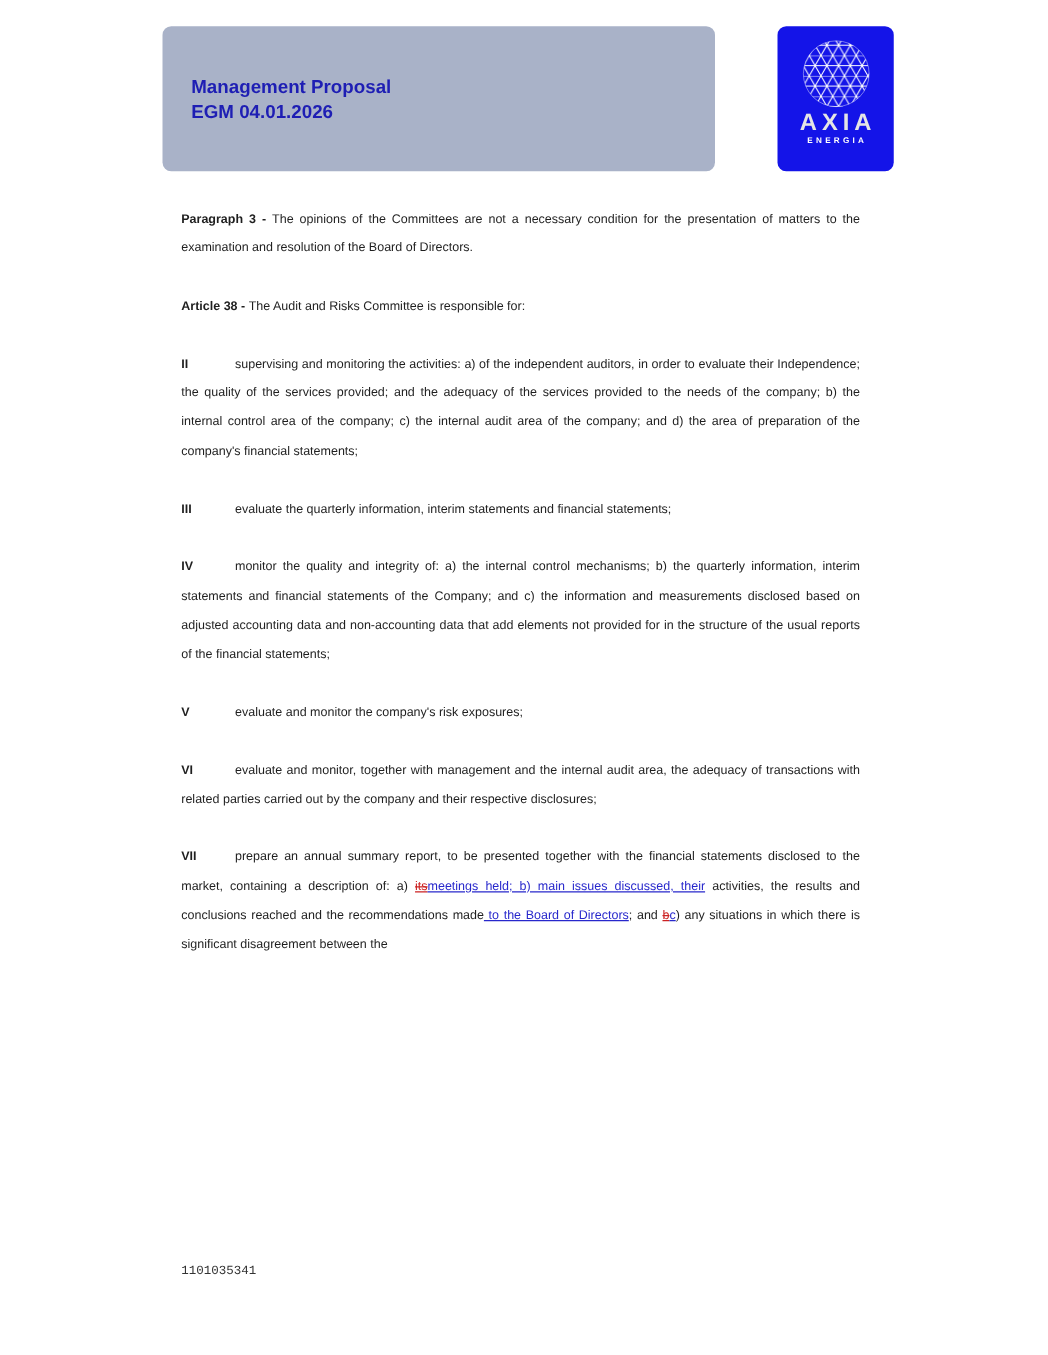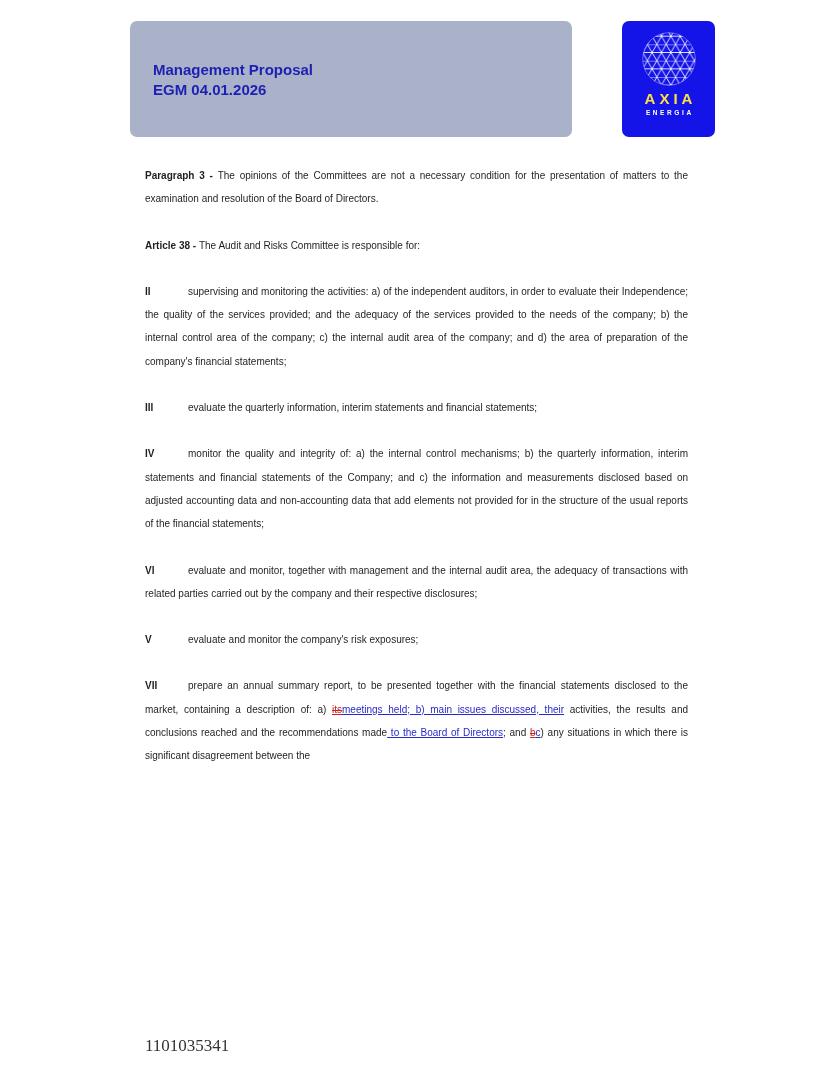--- a/index.html
+++ b/index.html
@@ -24,21 +24,21 @@
   }
   .logo-box{
     position:absolute;left:622px;top:21px;
     width:93px;height:116px;
     background:var(--logo-color,#1414e8);
     border-radius:7px;
     display:flex;flex-direction:column;align-items:center;
   }
   .logo-sphere{margin-top:7px;}
   .logo-name{
-    color:#fde047;font-weight:bold;font-size:15px;
+    color:#e5e5e5;font-weight:bold;font-size:19px;
     letter-spacing:4px;margin:1px 0 0 4px;line-height:15px;
   }
   .logo-subname{
     color:#ffffff;font-size:6.5px;font-weight:bold;
     letter-spacing:2.6px;margin:3px 0 0 2.6px;line-height:7px;
   }
   
   .doc-body{
     position:absolute;left:145px;top:164px;width:543px;
     font-size:10px;line-height:23.3px;
@@ -53,23 +53,23 @@
     text-decoration:underline line-through;
     text-decoration-color:var(--deleted-color,#cc2222);
   }
   .inserted{
     color:var(--inserted-color,#2828cc);
     text-decoration:underline;
     text-decoration-color:var(--inserted-color,#2828cc);
   }
   
   .doc-number{
-    position:absolute;left:145px;top:1036px;
-    font-family:Liberation Serif, serif;
-    font-size:17px;color:#333333;
+    position:absolute;left:145px;top:1012px;
+    font-family:Liberation Mono, monospace;
+    font-size:10px;color:#333333;
   }
 </style>
 </head>
 <body>
 
 <div class="page" style="--bar-color: #a9b2c8; --title-color: #1e1eb4; --logo-color: #1414e8; --body-color: #1f1f1f; --deleted-color: #cc2222; --inserted-color: #2828cc;">
 
   <div class="header-banner">
     <div class="header-title">
       <div>Management Proposal</div>
@@ -96,20 +96,20 @@
     <div class="logo-name">AXIA</div>
     <div class="logo-subname">ENERGIA</div>
   </div>
 
   <div class="doc-body">
       <p class="para"><b>Paragraph 3 - </b>The opinions of the Committees are not a necessary condition for the presentation of matters to the examination and resolution of the Board of Directors.</p>
       <p class="para"><b>Article 38 - </b>The Audit and Risks Committee is responsible for:</p>
       <p class="para"><span class="num">II</span>supervising and monitoring the activities: a) of the independent auditors, in order to evaluate their Independence; the quality of the services provided; and the adequacy of the services provided to the needs of the company; b) the internal control area of the company; c) the internal audit area of the company; and d) the area of preparation of the company's financial statements;</p>
       <p class="para"><span class="num">III</span>evaluate the quarterly information, interim statements and financial statements;</p>
       <p class="para"><span class="num">IV</span>monitor the quality and integrity of: a) the internal control mechanisms; b) the quarterly information, interim statements and financial statements of the Company; and c) the information and measurements disclosed based on adjusted accounting data and non-accounting data that add elements not provided for in the structure of the usual reports of the financial statements;</p>
+      <p class="para"><span class="num">V</span>evaluate and monitor the company's risk exposures;</p>
       <p class="para"><span class="num">VI</span>evaluate and monitor, together with management and the internal audit area, the adequacy of transactions with related parties carried out by the company and their respective disclosures;</p>
-      <p class="para"><span class="num">V</span>evaluate and monitor the company's risk exposures;</p>
       <p class="para"><span class="num">VII</span><span>prepare an annual summary report, to be presented together with the financial statements disclosed to the market, containing a description of: a) </span><span class="deleted">its</span><span class="inserted">meetings held; b) main issues discussed, their</span><span> activities, the results and conclusions reached and the recommendations made</span><span class="inserted"> to the Board of Directors</span><span>; and </span><span class="deleted">b</span><span class="inserted">c</span><span>) any situations in which there is significant disagreement between the</span></p>
     </div>
 
   <div class="doc-number">1101035341</div>
 
 </div>
 
 </body></html>

